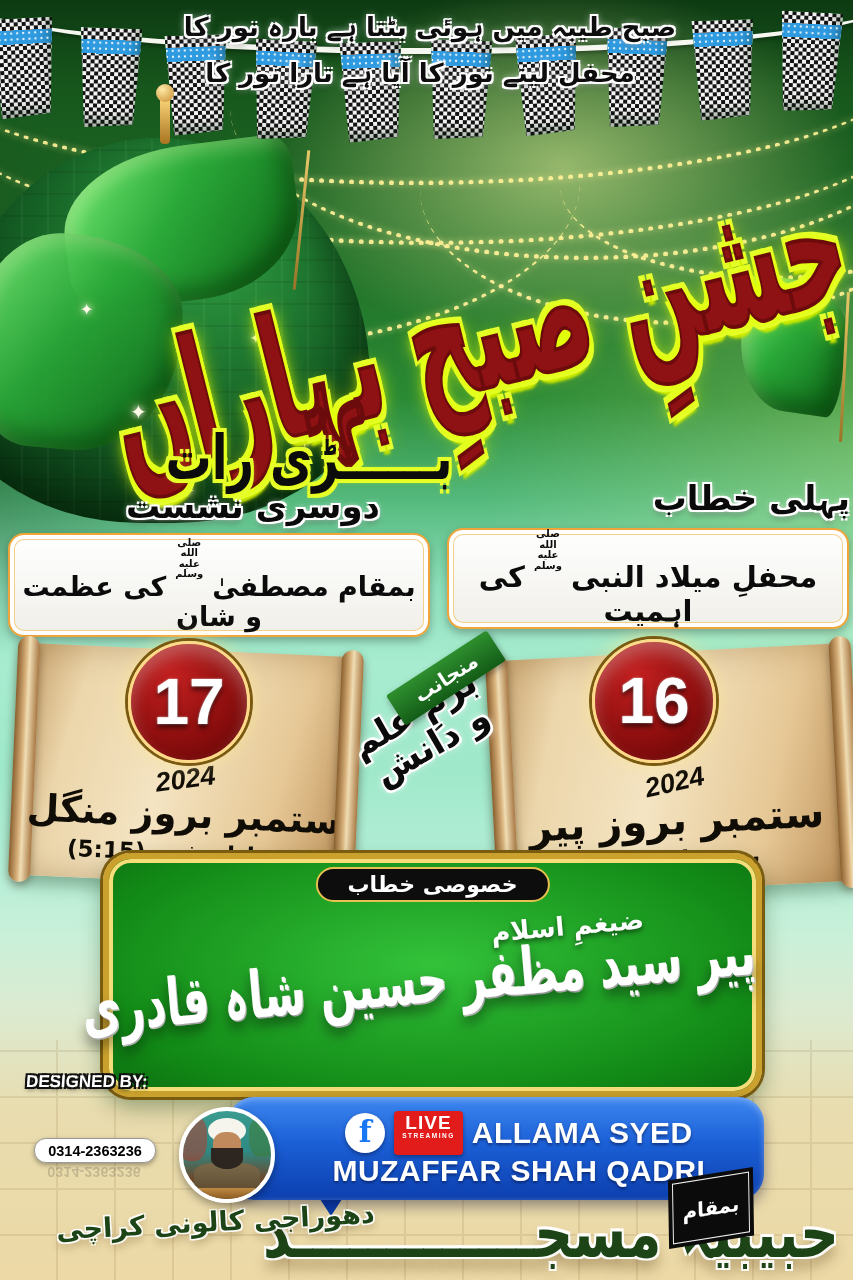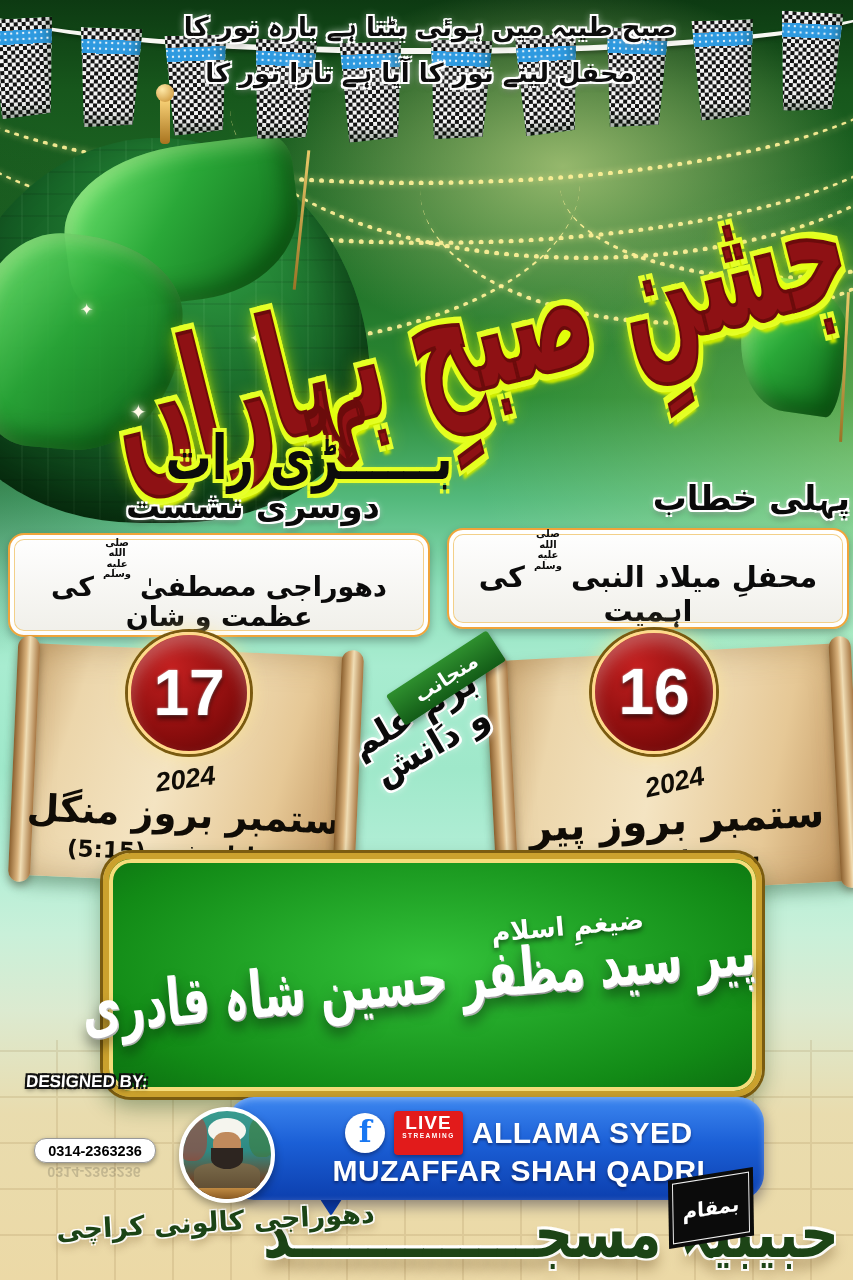--- a/index.html
+++ b/index.html
@@ -80,21 +80,21 @@
   .scroll::before{left:-7px;}
   .scroll::after{right:-7px;}
   .scroll .inner{position:absolute;inset:0;display:flex;flex-direction:column;align-items:center;
         justify-content:flex-end;padding-bottom:16px;color:#100c06;}
   .date-circle{position:absolute;z-index:7;border-radius:50%;
         background:radial-gradient(circle at 35% 28%,#c32020,#8a0d0d 60%,#5d0606);
         border:3px solid #ffd98a;
         box-shadow:0 0 0 3px #7a5a10, 0 0 20px rgba(255,230,140,.85), inset 0 10px 16px rgba(255,255,255,.28);
         display:flex;align-items:center;justify-content:center;
         color:#fff;font-size:64px;font-weight:800;font-family:"Liberation Sans",sans-serif;
-        text-shadow:0 4px 5px rgba(0,0,0,.55), 0 0 2px #e8e8e8;}
+        text-shadow:0 4px 5px rgba(0,0,0,.55), 0 0 2px #e8e8e8;margin-top:9px;}
   .year{font-weight:bold;font-style:italic;font-size:27px;transform:rotate(-10deg);
         font-family:"Liberation Sans",sans-serif;}
   .day-line{font-weight:bold;line-height:1.1;}
   .time-line{font-weight:bold;margin-top:4px;}
   
   .ribbon{position:absolute;left:386px;top:660px;width:120px;height:36px;z-index:7;
         background:linear-gradient(180deg,#2e8f2e,#135c17);transform:rotate(-33deg);border-radius:3px;
         display:flex;align-items:center;justify-content:center;color:#fff;font-size:20px;font-weight:bold;
         box-shadow:0 3px 6px rgba(0,0,0,.35);}
   .org-name{position:absolute;left:338px;top:694px;width:170px;z-index:6;text-align:center;
@@ -233,21 +233,21 @@
   <div class="session-header rtl" style="left:600px;top:478px;width:250px;">پہلی خطاب</div>
   <div class="session-box rtl" style="left:447px;top:528px;width:398px;height:97px;font-size:29px;">
     <div>
       <span>محفلِ میلاد النبی</span><span class="hon">صلى الله عليه وسلم</span><span>کی اہمیت</span>
     </div>
   </div>
 
   <div class="session-header rtl" style="left:110px;top:486px;width:270px;">دوسری نشست</div>
   <div class="session-box rtl" style="left:8px;top:533px;width:418px;height:100px;font-size:27px;">
     <div>
-      <span>دھوراجی مصطفیٰ</span><span class="hon">صلى الله عليه وسلم</span><span>کی عظمت و شان</span>
+      <span>بمقام مصطفیٰ</span><span class="hon">صلى الله عليه وسلم</span><span>کی عظمت و شان</span>
     </div>
   </div>
 
   <div class="scroll" style="left:498px;top:652px;width:352px;height:238px;transform:rotate(-3deg);">
     <div class="inner rtl">
       <div class="year">2024</div>
       <div class="day-line" style="font-size:40px;">ستمبر بروز پیر</div>
       <div class="time-line" style="font-size:24px;">بعد نماز عشاء</div>
     </div>
   </div>
@@ -259,20 +259,21 @@
       <div class="day-line" style="font-size:37px;">ستمبر بروز منگل</div>
       <div class="time-line" style="font-size:23px;">بعد اذانِ فجر (5:15)</div>
     </div>
   </div>
   <div class="date-circle" style="left:128px;top:632px;width:116px;height:116px;">17</div>
 
   <div class="ribbon rtl">منجانب</div>
   <div class="org-name rtl">بزمِ علم و دانش</div>
 
   <div class="panel">
+    <div class="panel-badge rtl">خصوصی خطاب</div>
     <div class="honor-title rtl">ضیغمِ اسلام</div>
     <div class="speaker rtl">پیر سید مظفر حسین شاہ قادری</div>
   </div>
 
   <div class="designer-label">DESIGNED BY:</div>
   <div class="phone-pill">0314-2363236</div>
   <div class="phone-reflection">0314-2363236</div>
 
   <div class="photo">
     <div class="blob1"></div>

